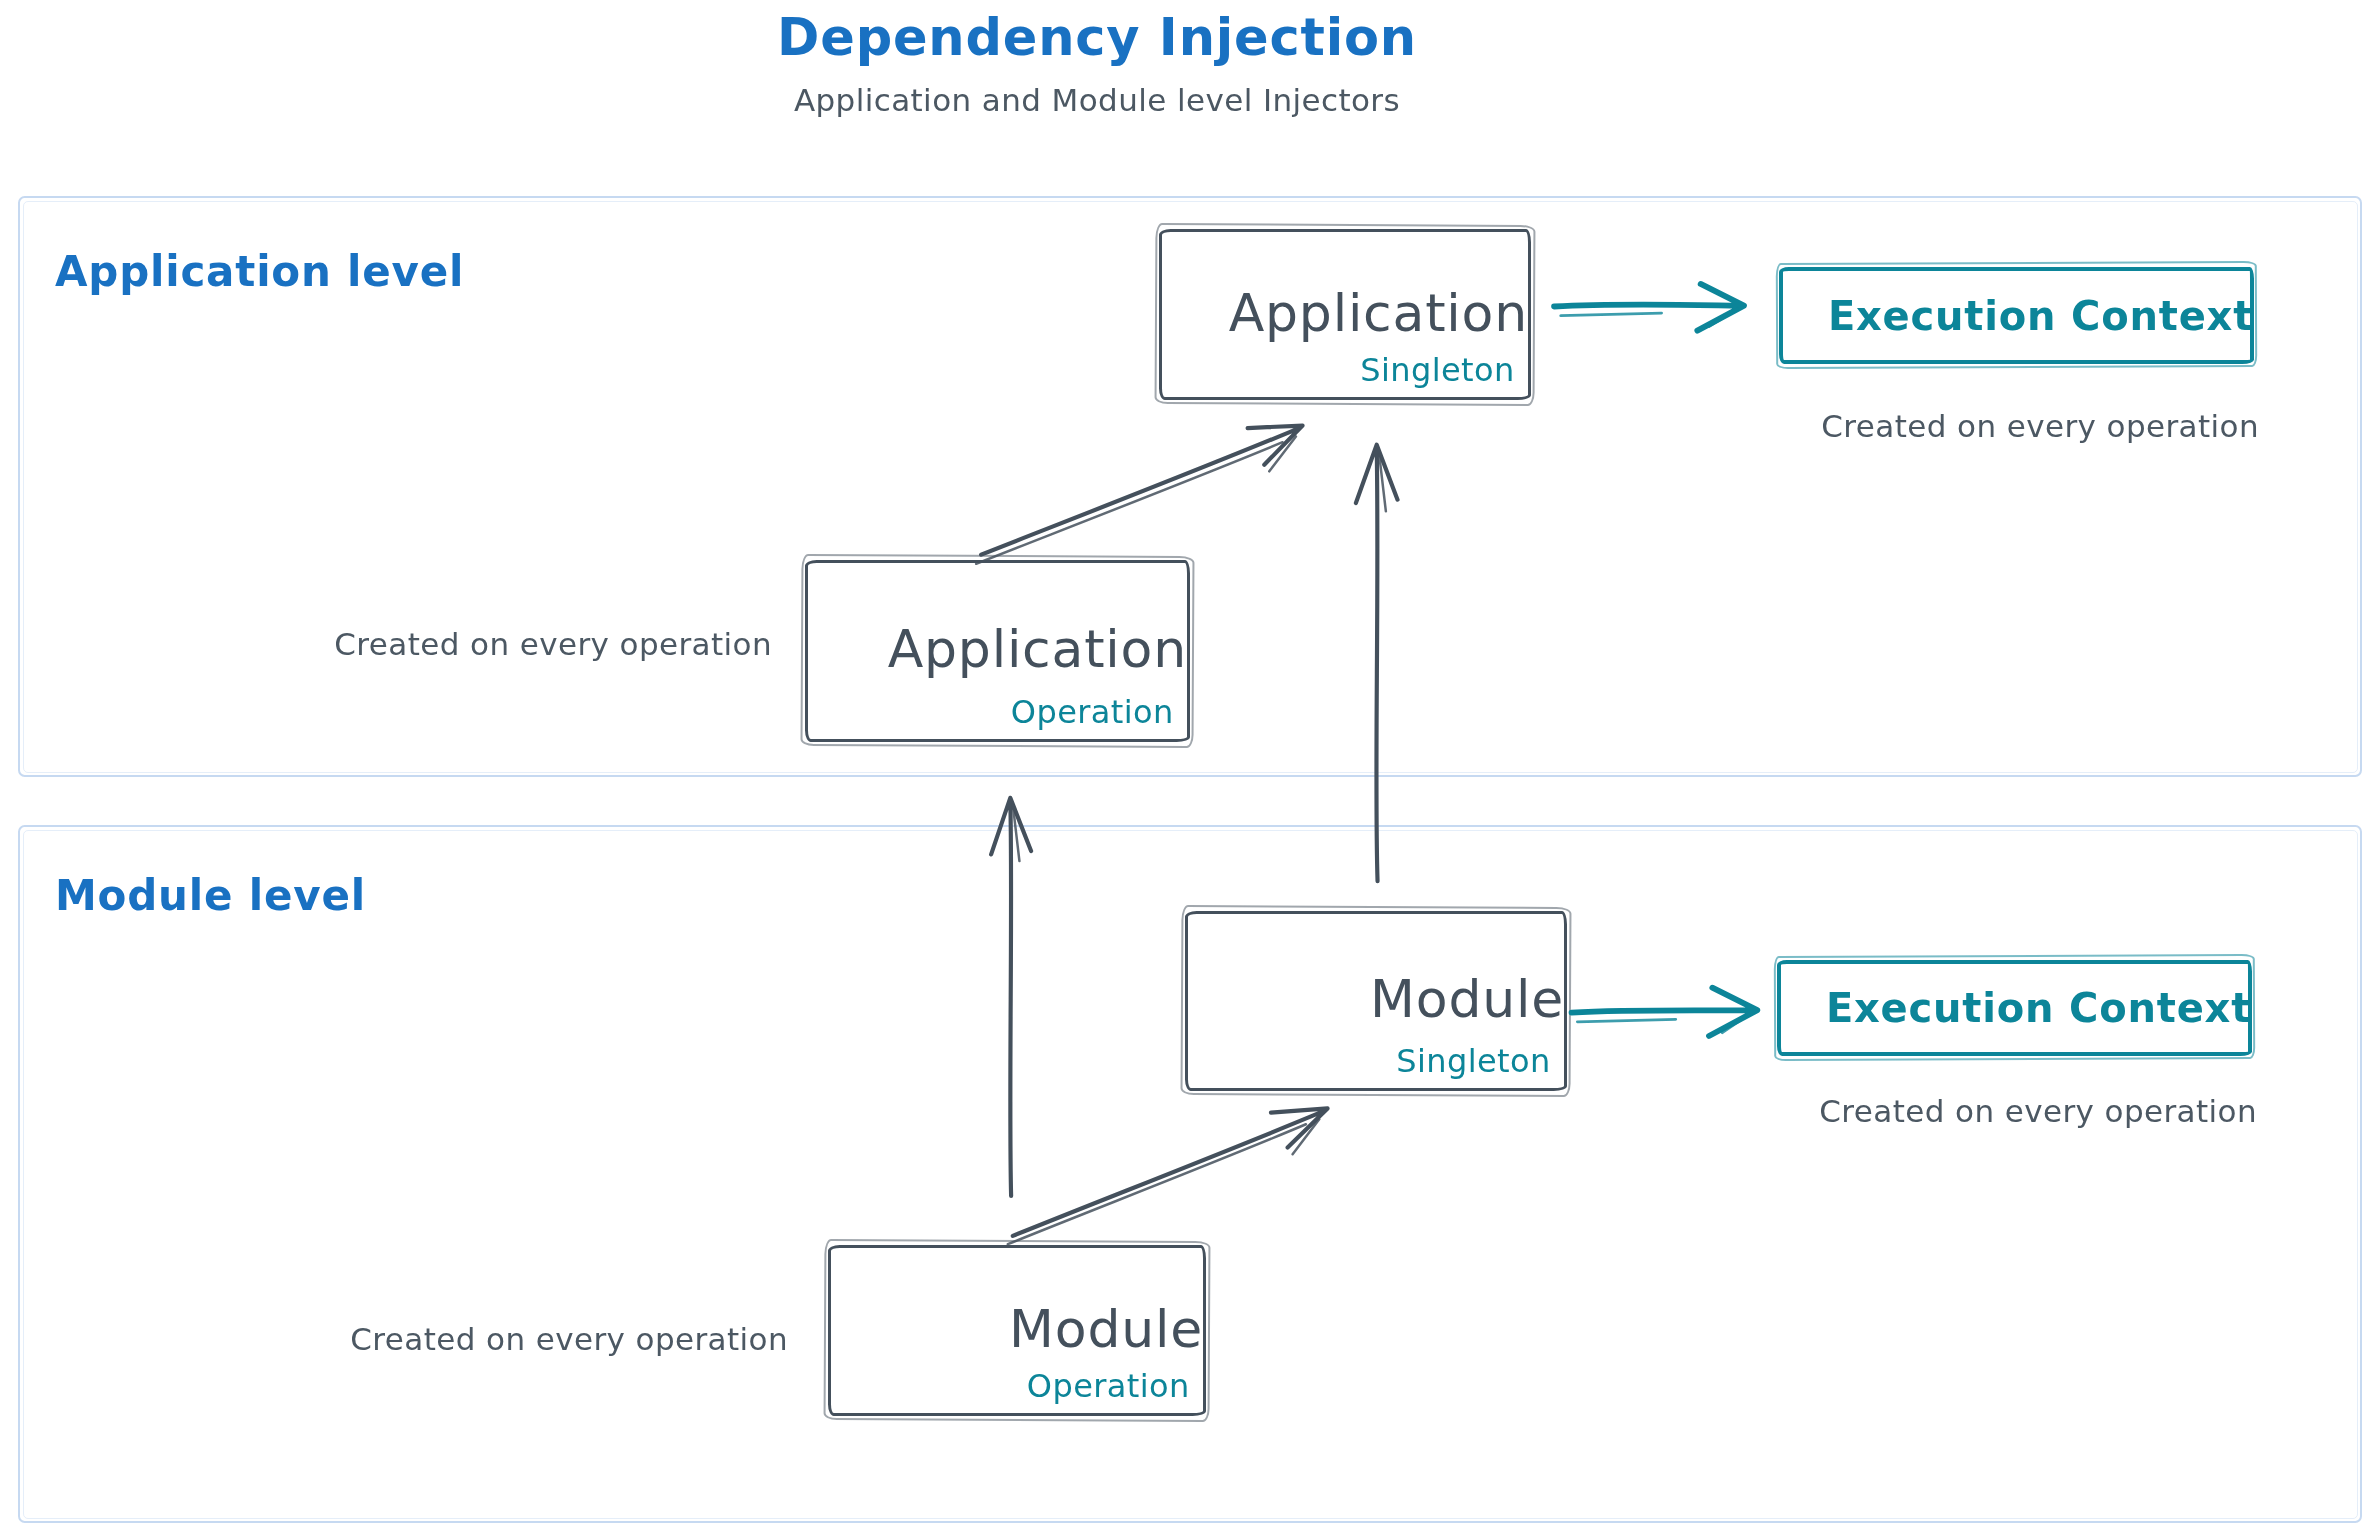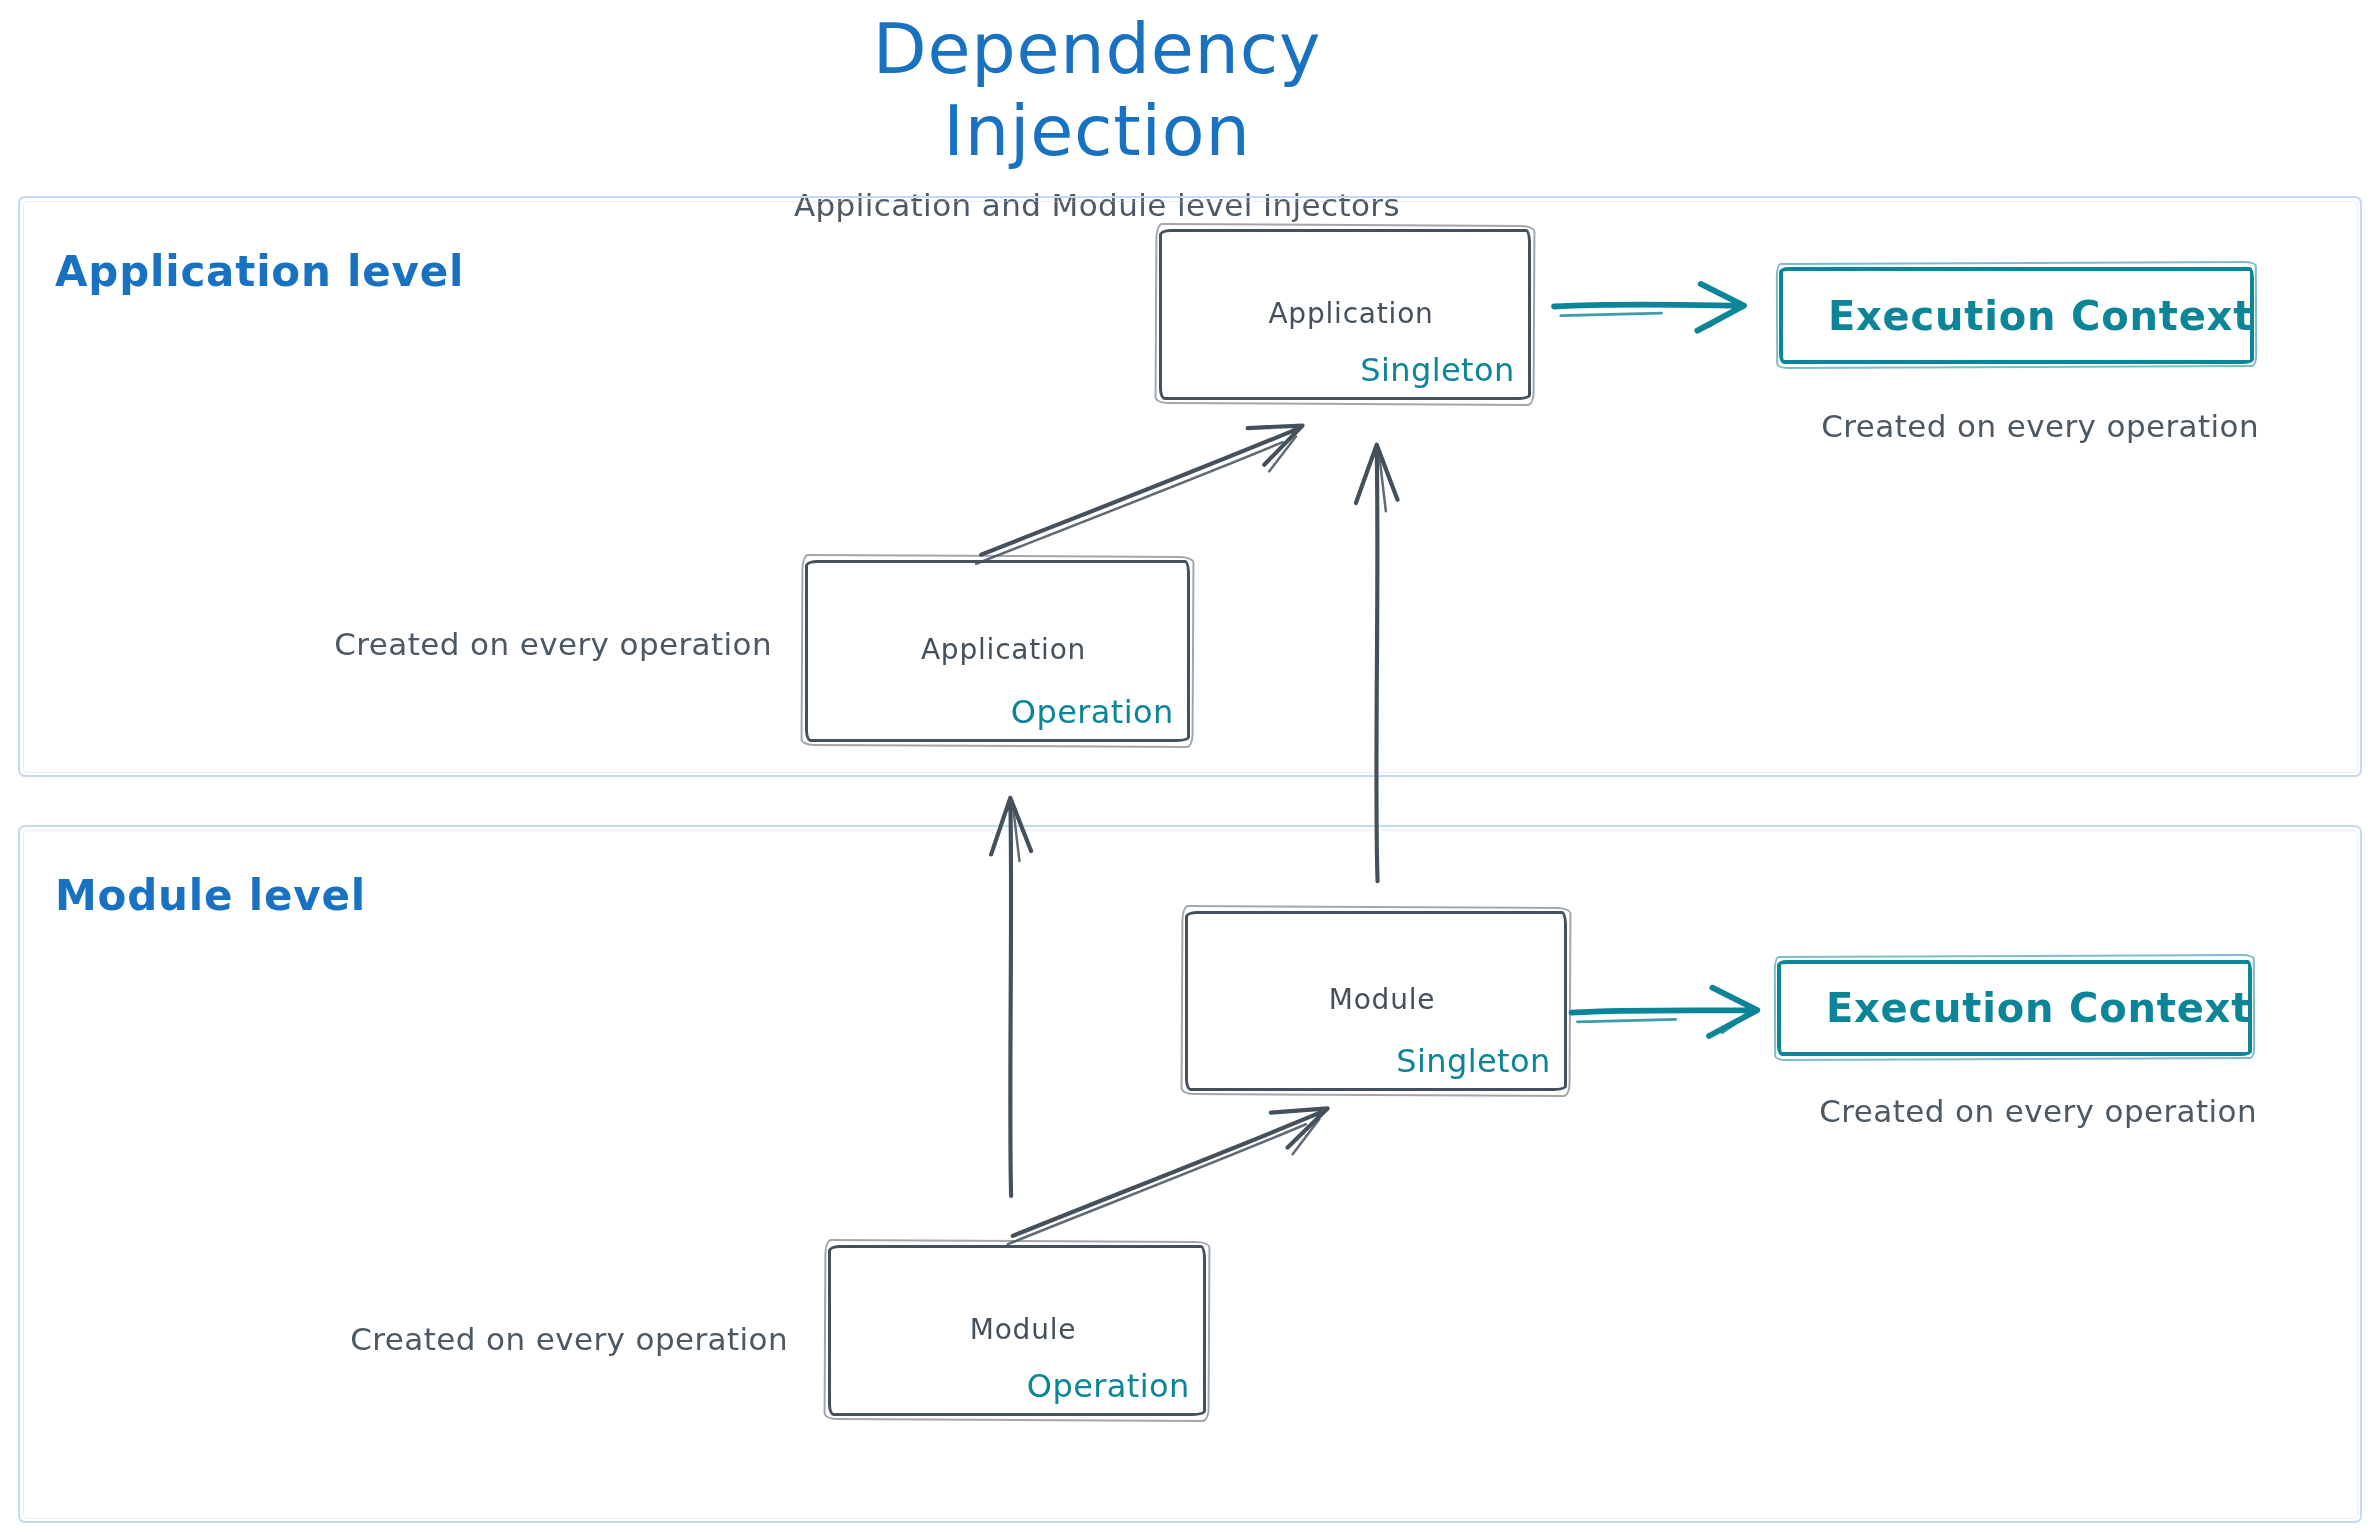--- a/index.html
+++ b/index.html
@@ -13,21 +13,21 @@
   html,body{background:#ffffff;}
   body{
     width:2377px;height:1534px;position:relative;overflow:hidden;
     font-family:"DejaVu Sans", sans-serif;
   }
   .canvas{position:absolute;inset:0;}
 
   
   .titleblock{position:absolute;left:747px;top:8.3px;width:700px;text-align:center;}
   .title{
-    color:var(--accent-blue);font-size:70px;font-weight:400;letter-spacing:0.8px;
+    color:var(--accent-blue);font-size:51px;font-weight:700;letter-spacing:0.8px;
   }
   .subtitle{
     margin-top:15px;color:var(--caption);font-size:31px;font-weight:500;letter-spacing:0.4px;
   }
 
   
   .region{
     position:absolute;border:2.5px solid var(--container-border);border-radius:6.7px;
     background:transparent;
   }
@@ -48,21 +48,21 @@
     position:absolute;background:#fff;border:3.7px solid var(--ink);
     border-radius:11.7px 5px 13.3px 5.8px / 5.8px 13.3px 5px 11.7px;
   }
   .node::after{
     content:"";position:absolute;inset:-8.3px -6.7px -7.5px -7.5px;
     border:2.1px solid var(--ink);opacity:.5;pointer-events:none;
     border-radius:6.7px 15px 6.7px 13.3px / 15px 6.7px 13.3px 6.7px;transform:rotate(.3deg);
   }
   .node-title{
     position:absolute;left:12px;right:0;top:50%;transform:translateY(-54%);
-    text-align:center;color:var(--ink);font-size:28px;font-weight:500;letter-spacing:0.8px;
+    text-align:right;color:var(--ink);font-size:52px;font-weight:500;letter-spacing:0.8px;
   }
   .node-badge{
     position:absolute;right:13.3px;bottom:8.3px;color:var(--accent-teal);
     font-size:32px;font-weight:400;letter-spacing:0.4px;
   }
   .node-app-singleton{left:1159px;top:229px;width:372px;height:171px;}
   .node-app-operation{left:805px;top:560px;width:385px;height:182px;}
   .node-module-singleton{left:1185px;top:911px;width:382px;height:180px;}
   .node-module-operation{left:828px;top:1245px;width:378px;height:171px;}
 

